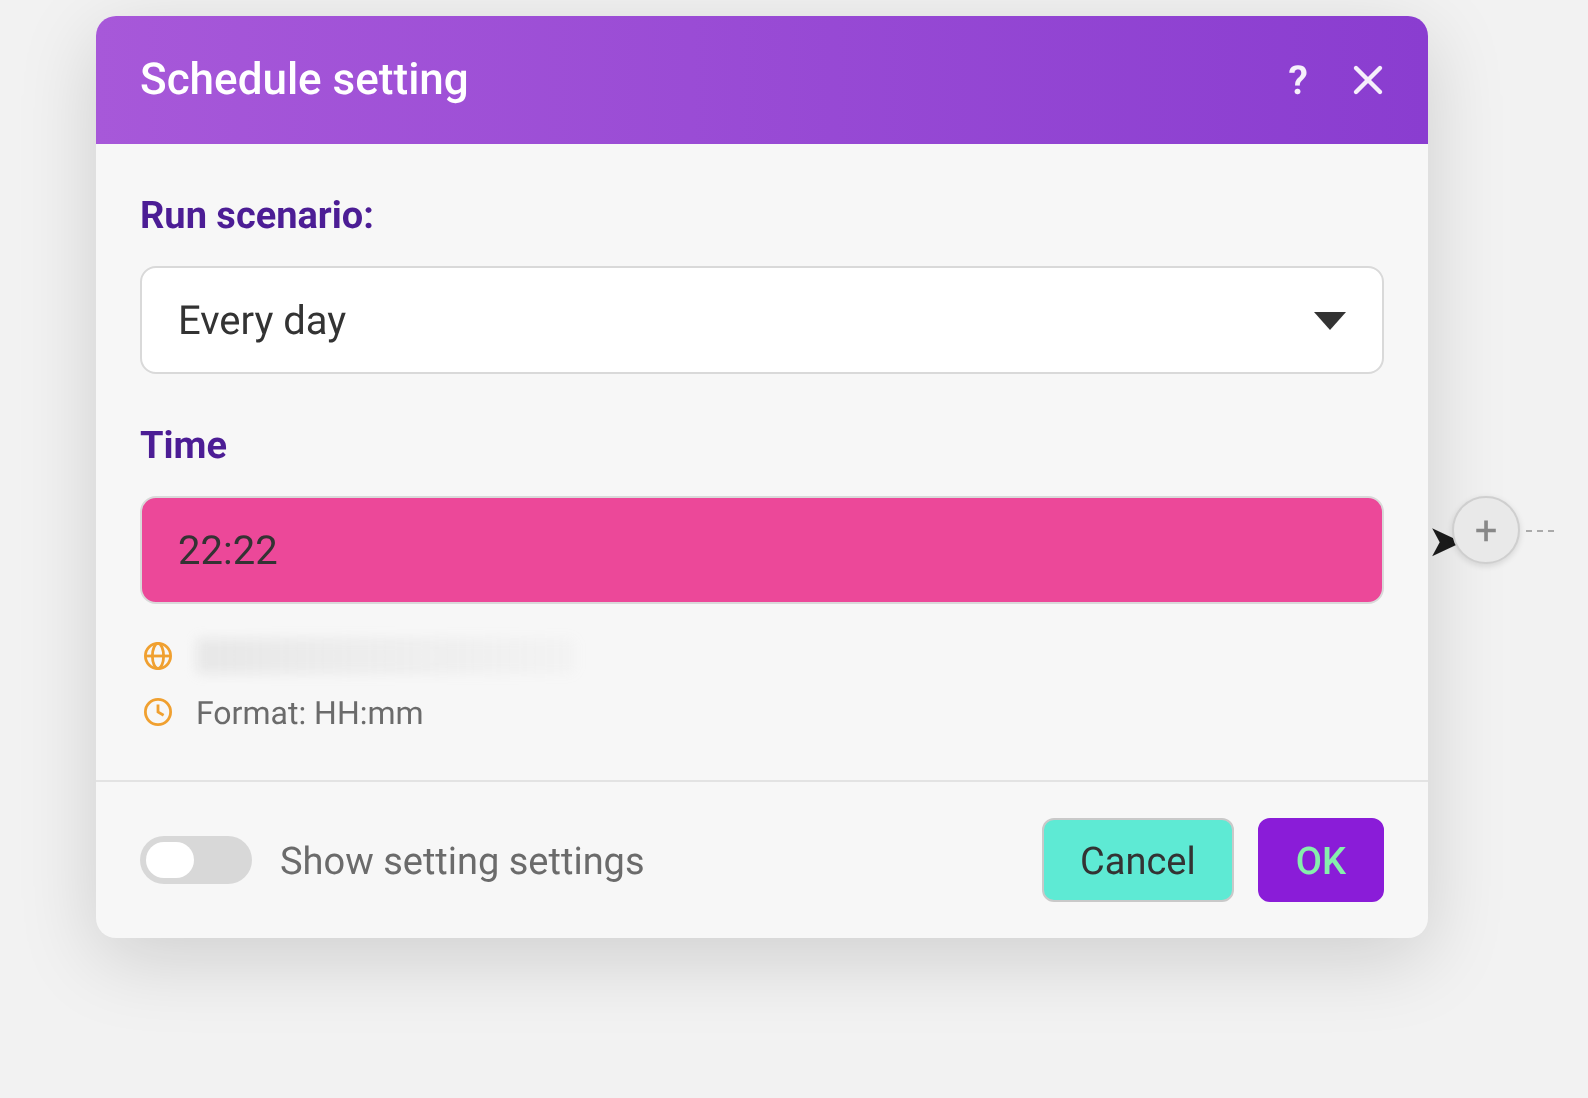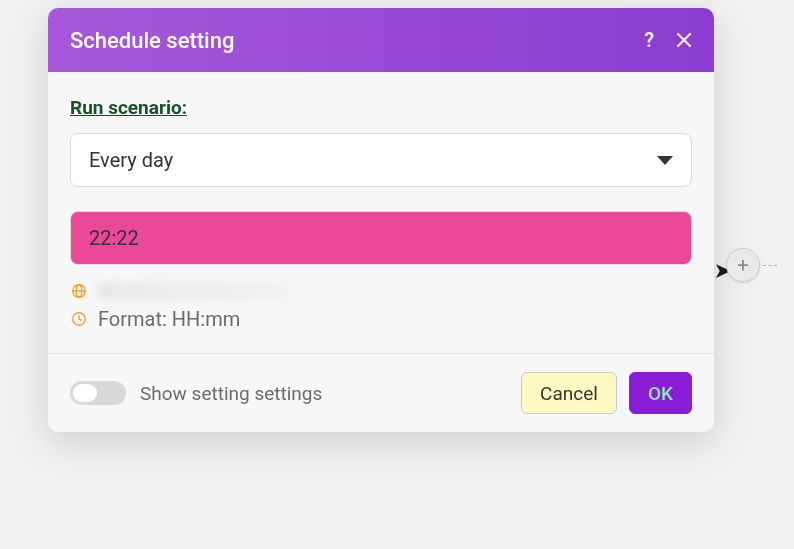--- a/index.html
+++ b/index.html
@@ -47,24 +47,23 @@
       align-items: center;
       justify-content: center;
     }
     .close-icon svg { width: 16px; height: 16px; }
     .dialog-body {
       padding: 24px 22px 18px 22px;
     }
     .label {
       font-size: 19px;
       font-weight: 700;
-      color: #14532d;
+      color: #4c1d95;
       margin-bottom: 14px;
       display: block;
-      text-decoration: underline;
     }
     .select-wrap {
       position: relative;
       margin-bottom: 24px;
     }
     .select-field {
       width: 100%;
       background: #fff;
       border: 1px solid #d9d9d9;
       border-radius: 8px;
@@ -94,21 +93,21 @@
       color: #333;
       outline: none;
     }
     .meta-rows {
       margin-top: 14px;
     }
     .meta-row {
       display: flex;
       align-items: center;
       gap: 10px;
-      font-size: 20px;
+      font-size: 16px;
       color: #6b6b6b;
       height: 24px;
       margin-bottom: 4px;
     }
     .meta-icon {
       color: #f0a030;
       width: 18px;
       height: 18px;
       display: inline-flex;
       align-items: center;
@@ -152,21 +151,21 @@
       height: 42px;
       padding: 0 18px;
       border-radius: 6px;
       font-size: 19px;
       cursor: pointer;
       display: inline-flex;
       align-items: center;
       justify-content: center;
     }
     .btn-cancel {
-      background: #fef9c3;
+      background: #5eead4;
       border: 1px solid #c9c9c9;
       color: #333;
       margin-right: 12px;
     }
     .btn-ok {
       background: #8a1cd8;
       border: 1px solid #8a1cd8;
       color: #86efac;
       font-weight: 500;
     }
@@ -224,20 +223,21 @@
   <div class="dialog-body">
 
     <label class="label">Run scenario:</label>
     <div class="select-wrap">
       <div class="select-field">
         <span>Every day</span>
         <span class="caret-down"></span>
       </div>
     </div>
 
+    <label class="label">Time</label>
     <input type="text" class="text-input" value="22:22" style="">
 
     <div class="meta-rows">
       <div class="meta-row">
         <span class="meta-icon">
           <svg viewBox="0 0 16 16" width="16" height="16" fill="none" stroke="#f0a030" stroke-width="1.4">
             <circle cx="8" cy="8" r="6.3"></circle>
             <ellipse cx="8" cy="8" rx="2.8" ry="6.3"></ellipse>
             <line x1="1.7" y1="8" x2="14.3" y2="8"></line>
           </svg>

